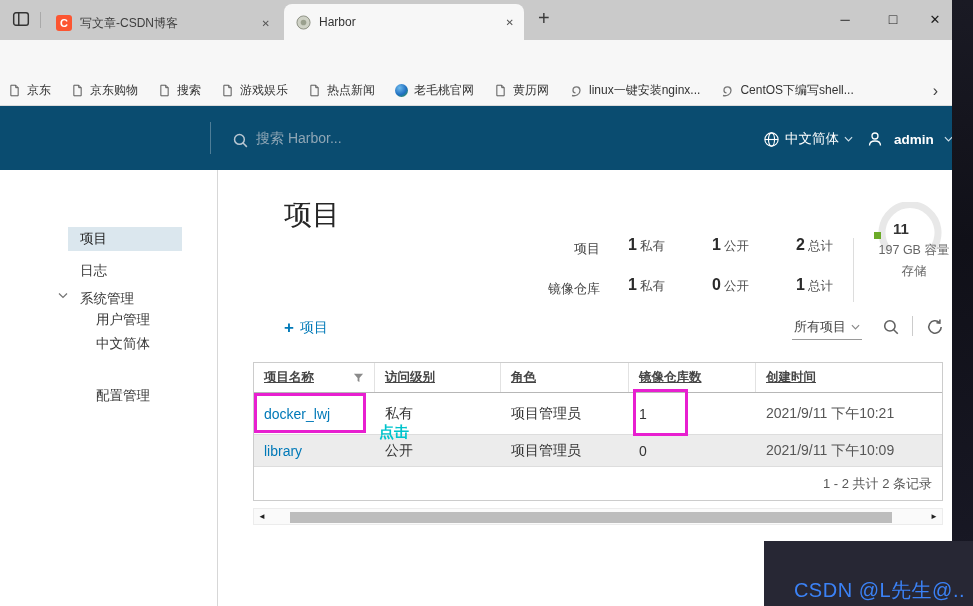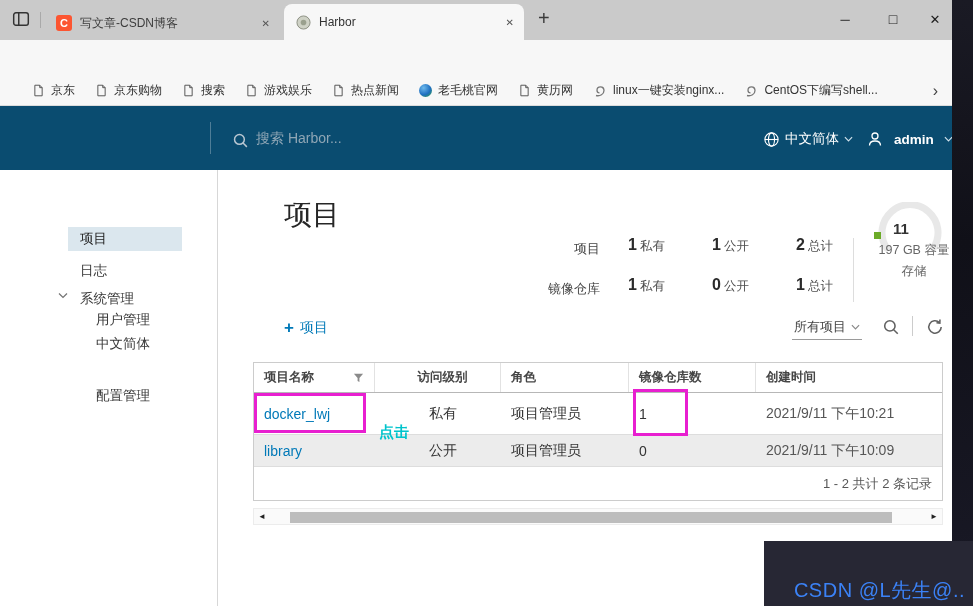--- a/index.html
+++ b/index.html
@@ -13,21 +13,21 @@
   .tabstrip { position:absolute; left:0; top:0; width:952px; height:40px; background:#cacaca; }
   .tab { position:absolute; top:6px; height:34px; display:flex; align-items:center; font-size:12px; color:#3d3d3d; }
   .tab.active { top:4px; height:36px; background:#f7f7f7; border-radius:8px 8px 0 0; color:#333; }
   .tab .close { margin-left:auto; font-size:10px; color:#555; padding:0 10px; cursor:default; }
   .favicon-csdn { width:16px; height:16px; border-radius:3px; background:var(--color-csdn_red,#fc5531); color:#fff; font-size:11px; font-weight:bold; display:flex; align-items:center; justify-content:center; margin:0 8px 0 10px; }
   .vdiv { width:1px; background:#a9a9a9; }
   .wc { position:absolute; top:0; width:34px; height:38px; display:flex; align-items:center; justify-content:center; font-size:13px; color:#1b1b1b; }
   .toolbar { position:absolute; left:0; top:40px; width:952px; height:36px; background:#f7f7f7; }
   .tbtn { position:absolute; top:46px; font-size:19px; line-height:20px; color:#3f3f3f; font-family:"DejaVu Sans",sans-serif; }
   .urlpill { position:absolute; left:170px; top:45px; width:520px; height:26px; background:#fff; border-radius:13px; display:flex; align-items:center; padding:0 10px 0 14px; }
-  .bookmarksbar { position:absolute; left:0; top:76px; width:952px; height:30px; background:#f7f7f7; border-bottom:1px solid #dcdcdc; display:flex; align-items:center; padding-left:32px; gap:20px; }
+  .bookmarksbar { position:absolute; left:0; top:76px; width:952px; height:30px; background:#f7f7f7; border-bottom:1px solid #dcdcdc; display:flex; align-items:center; padding-left:8px; gap:20px; }
   .bm { display:flex; align-items:center; gap:6px; font-size:12px; color:#333; white-space:nowrap; }
   .bm-circle { width:13px; height:13px; border-radius:50%; background:radial-gradient(circle at 35% 30%, #6db9ec, #1f6fc0 55%, #2f9e45 95%); }
 
   
   .hheader { position:absolute; left:0; top:106px; width:952px; height:64px; background:var(--color-header_bg,#0a4c70); }
   .vmtile { position:absolute; left:28px; top:121px; width:34px; height:34px; border-radius:3px; background:var(--color-header_tile,#16618c); color:#fff; font-weight:bold; font-size:15px; display:flex; align-items:center; justify-content:center; }
   .hbrand { position:absolute; left:72px; top:126px; color:#fff; font-size:21px; letter-spacing:.5px; }
   .hsearch-input { position:absolute; left:256px; top:124px; width:320px; height:28px; background:transparent; border:none; outline:none; color:#fff; font-size:14px; font-family:inherit; }
   .hsearch-input::placeholder { color:#8fa6b5; opacity:1; }
   .hright { position:absolute; color:#fff; font-size:13.5px; display:flex; align-items:center; gap:5px; }
@@ -45,22 +45,22 @@
   .stat-val span { font-size:12.5px; color:#4f4f4f; }
 
   .new-proj { position:absolute; left:284px; top:318px; display:flex; align-items:center; gap:6px; color:var(--color-link,#0079b8); font-size:14px; }
   .new-proj .plus { font-size:17px; font-weight:bold; }
   .filter-dd { position:absolute; left:792px; top:318px; display:flex; align-items:center; gap:5px; font-size:13px; color:#444; border-bottom:1px solid #9a9a9a; padding:0 2px 3px 2px; }
 
   
   .tbl { position:absolute; left:253px; top:362px; width:690px; border:1px solid #ccc; border-bottom:none; background:#fff; }
   .trow { display:flex; width:100%; }
   .tcell { padding-left:10px; display:flex; align-items:center; gap:8px; overflow:hidden; white-space:nowrap; }
-  .c1{width:121px;} .c2{width:126px;justify-content:center;} .c3{width:128px;} .c4{width:127px;} .c5{flex:1;}
-  .thead { height:30px; border-bottom:1px solid #b7b7b7; font-size:12.5px; font-weight:bold; color:#454545; }
+  .c1{width:121px;} .c2{width:126px;} .c3{width:128px;} .c4{width:127px;} .c5{flex:1;}
+  .thead { height:30px; border-bottom:1px solid #b7b7b7; font-size:12.5px; font-weight:bold; color:#454545;text-decoration:underline; }
   .thead .tcell { border-right:1px solid #e2e2e2; }
   .thead .tcell.c5 { border-right:none; }
   .r1 { height:42px; border-bottom:1px solid #ddd; font-size:14px; color:#333; }
   .r2 { height:32px; background:#ececec; border-bottom:1px solid #ddd; font-size:14px; color:#333; }
   .tfoot { height:34px; display:flex; align-items:center; justify-content:flex-end; padding-right:10px; font-size:13px; color:#565656; border-bottom:1px solid #ccc; }
   .plink { color:var(--color-link,#0079b8); cursor:pointer; }
   .dimtext { color:#565656; }
 
   .ann-box { position:absolute; border:3px solid var(--color-annotation,#e81fd0); z-index:20; }
   .click-hint { position:absolute; left:379px; top:423px; font-size:15px; font-weight:bold; color:var(--color-hint,#00c4cc); z-index:21; }

